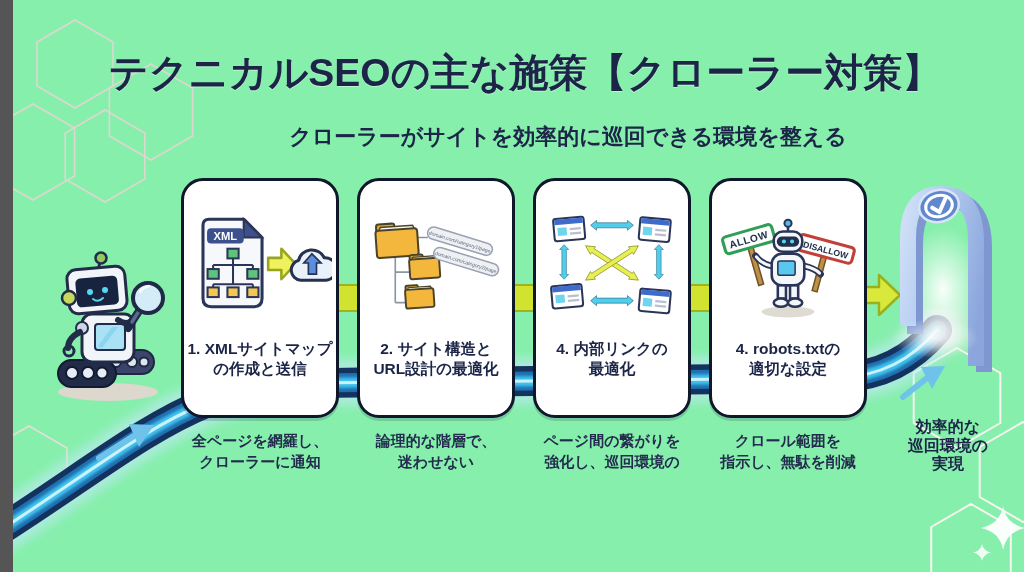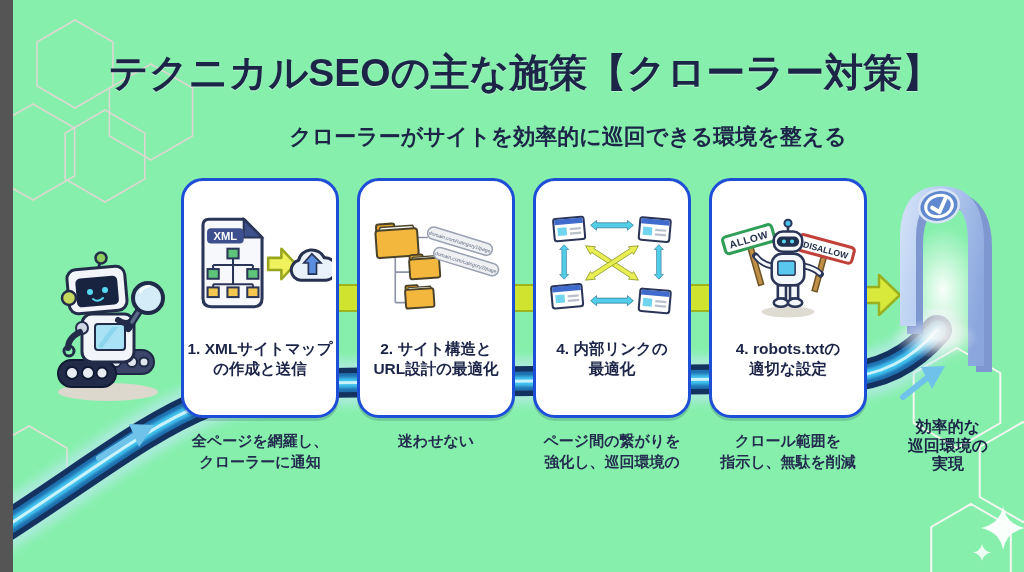--- a/index.html
+++ b/index.html
@@ -17,21 +17,21 @@
     font-size:39px;font-weight:900;letter-spacing:0px;color:#1c2547;z-index:6;
     text-shadow:0 1px 0 rgba(255,255,255,.4);
   }
   .sub-title{
     left:0;top:122px;width:1024px;text-align:center;
     font-size:22px;font-weight:800;color:#1c2547;z-index:6;padding-left:43px;
   }
   
   .card{
     top:178px;width:158px;height:240px;box-sizing:border-box;
-    background:#ffffff;border:3px solid #1d4ed8;border-radius:22px;
+    background:#ffffff;border:3px solid #0f172a;border-radius:22px;
     z-index:3;display:flex;flex-direction:column;align-items:center;
     box-shadow:0 3px 0 rgba(30,40,80,.18);
   }
   .card-icon{width:148px;height:140px;margin-top:14px;display:flex;align-items:center;justify-content:center;}
   .card-title{
     width:156px;text-align:center;font-size:15.5px;font-weight:800;line-height:1.32;
     color:#1c2547;white-space:nowrap;margin-top:4px;
   }
   .card1{left:168px;} .card2{left:344px;} .card3{left:520px;} .card4{left:696px;}
   .step-desc{
@@ -326,20 +326,21 @@
       <div>4. robots.txtの</div>
       <div>適切な設定</div>
     </div>
   </div>
 
   <div class="abs step-desc desc1">
     <div>全ページを網羅し、</div>
       <div>クローラーに通知</div>
   </div>
   <div class="abs step-desc desc2">
+    <div>論理的な階層で、</div>
       <div>迷わせない</div>
   </div>
   <div class="abs step-desc desc3">
     <div>ページ間の繋がりを</div>
       <div>強化し、巡回環境の</div>
   </div>
   <div class="abs step-desc desc4">
     <div>クロール範囲を</div>
       <div>指示し、無駄を削減</div>
   </div>

